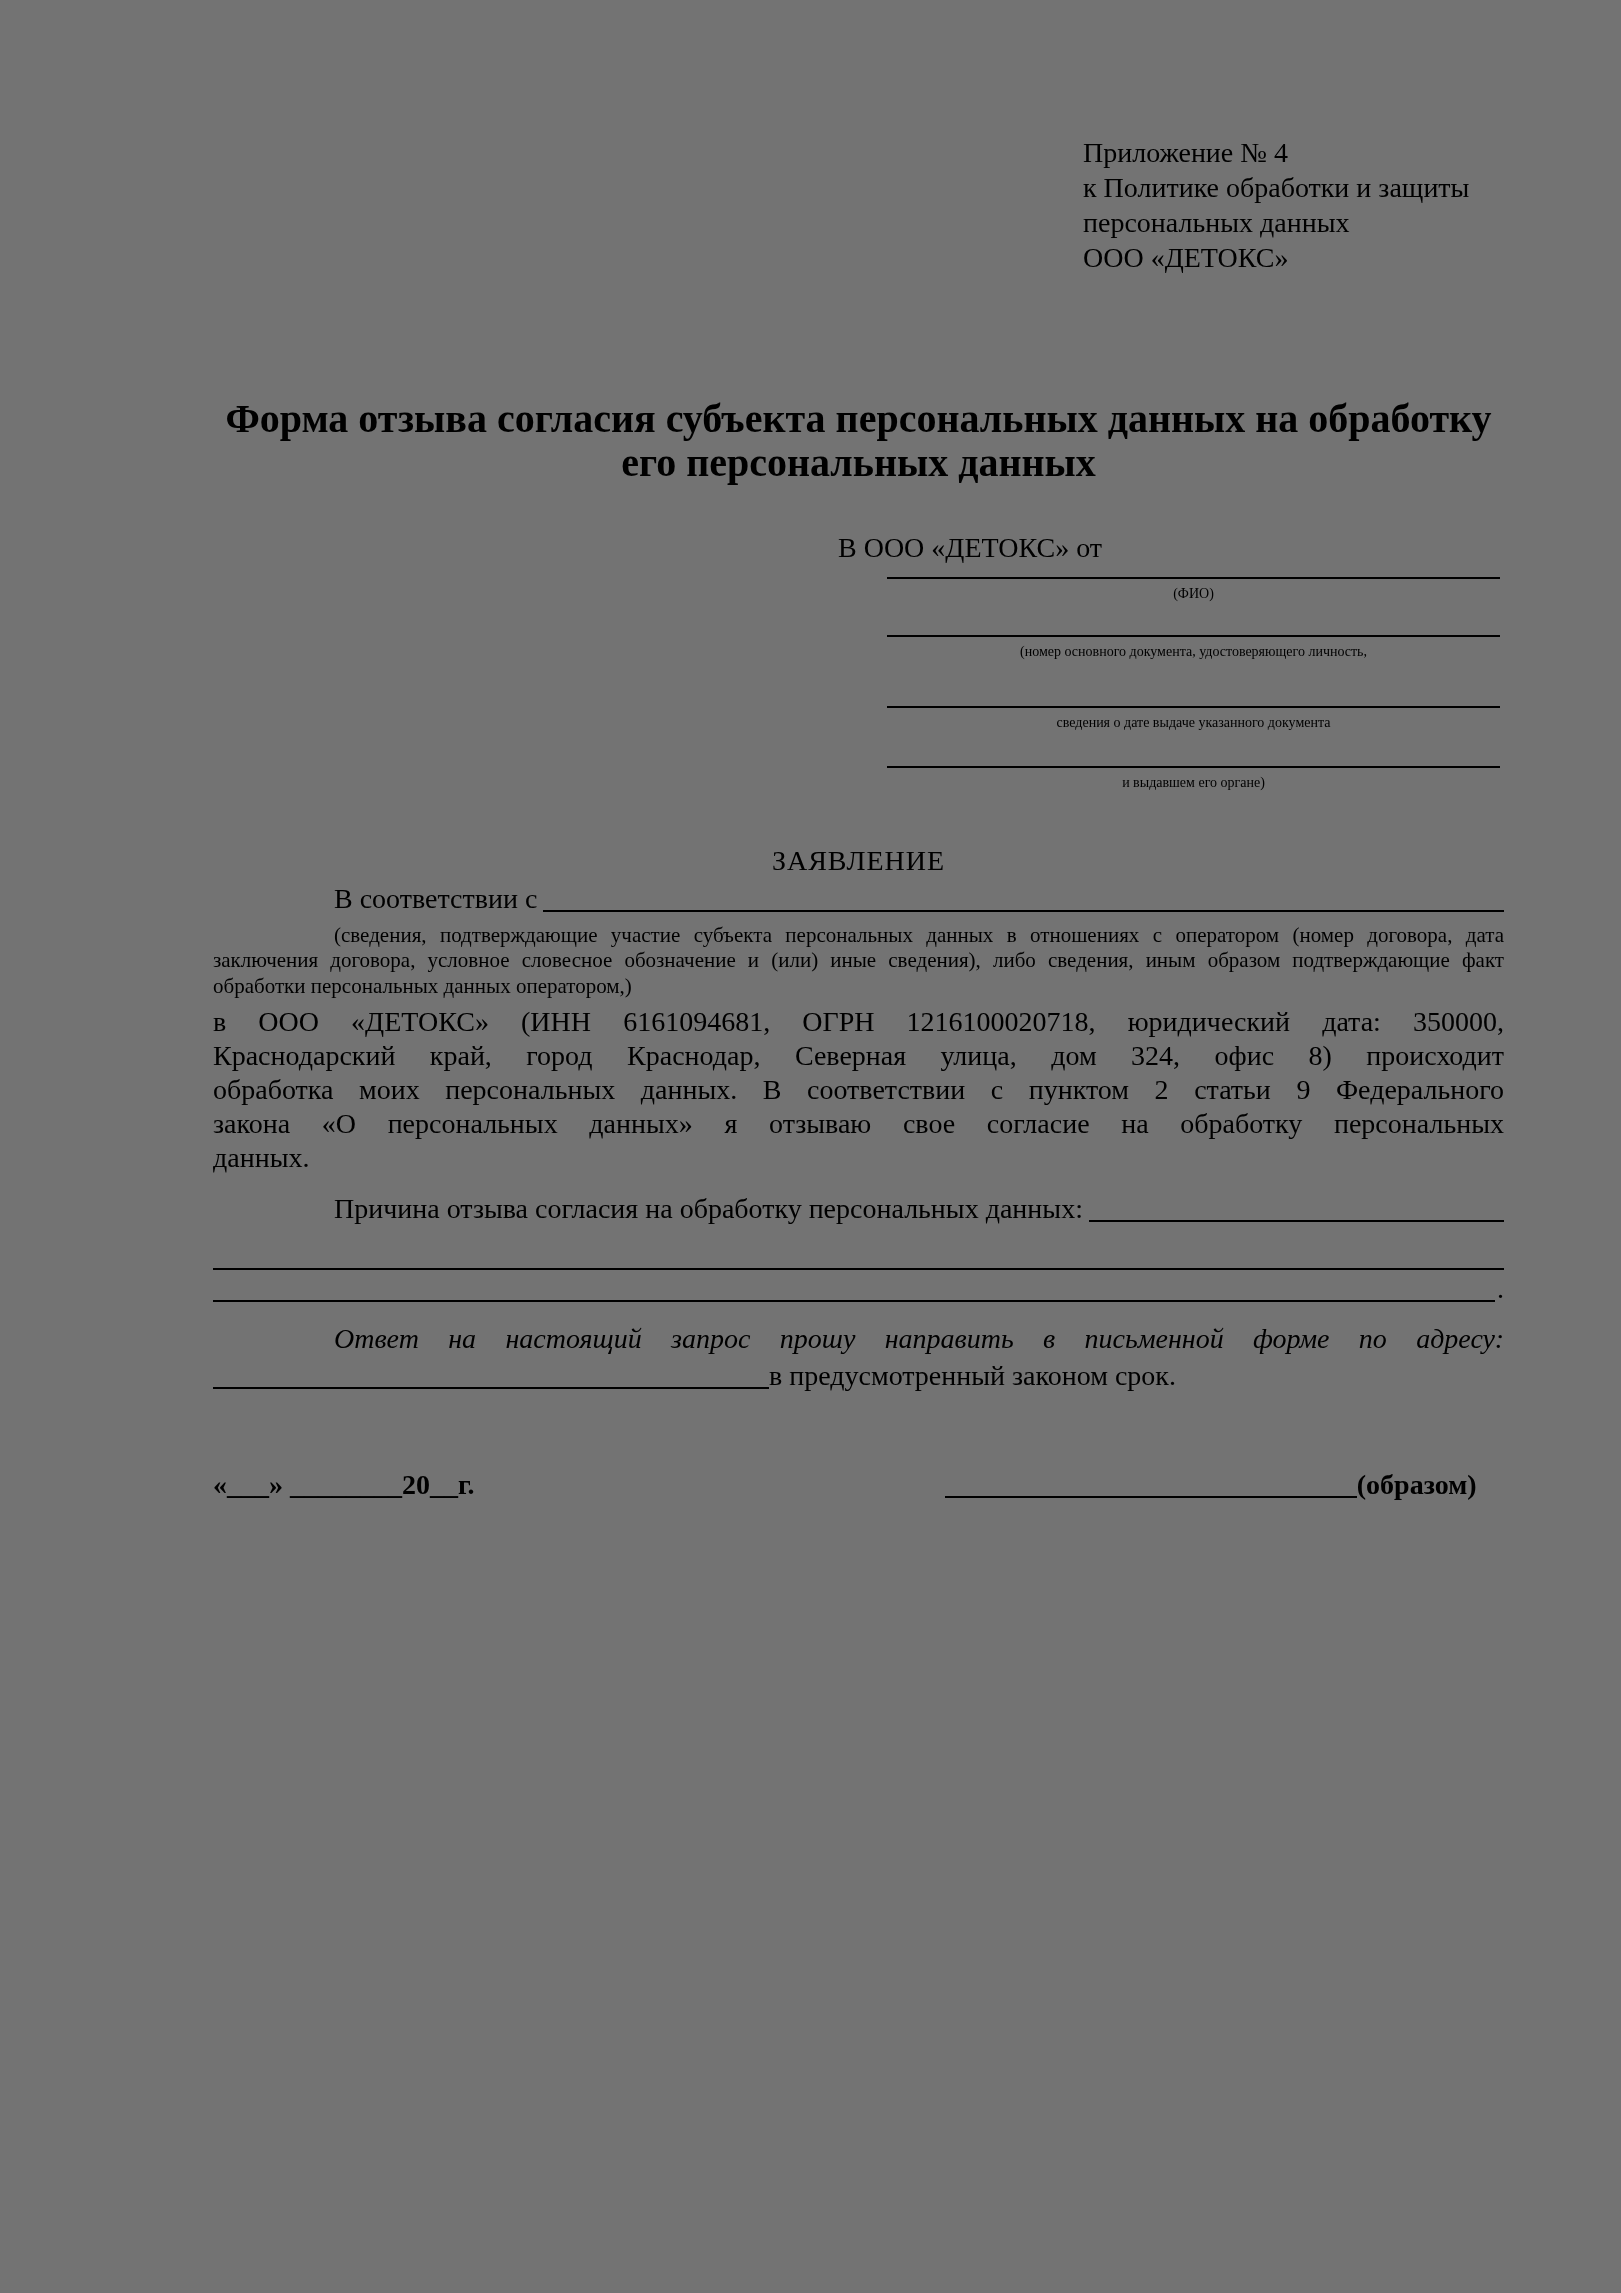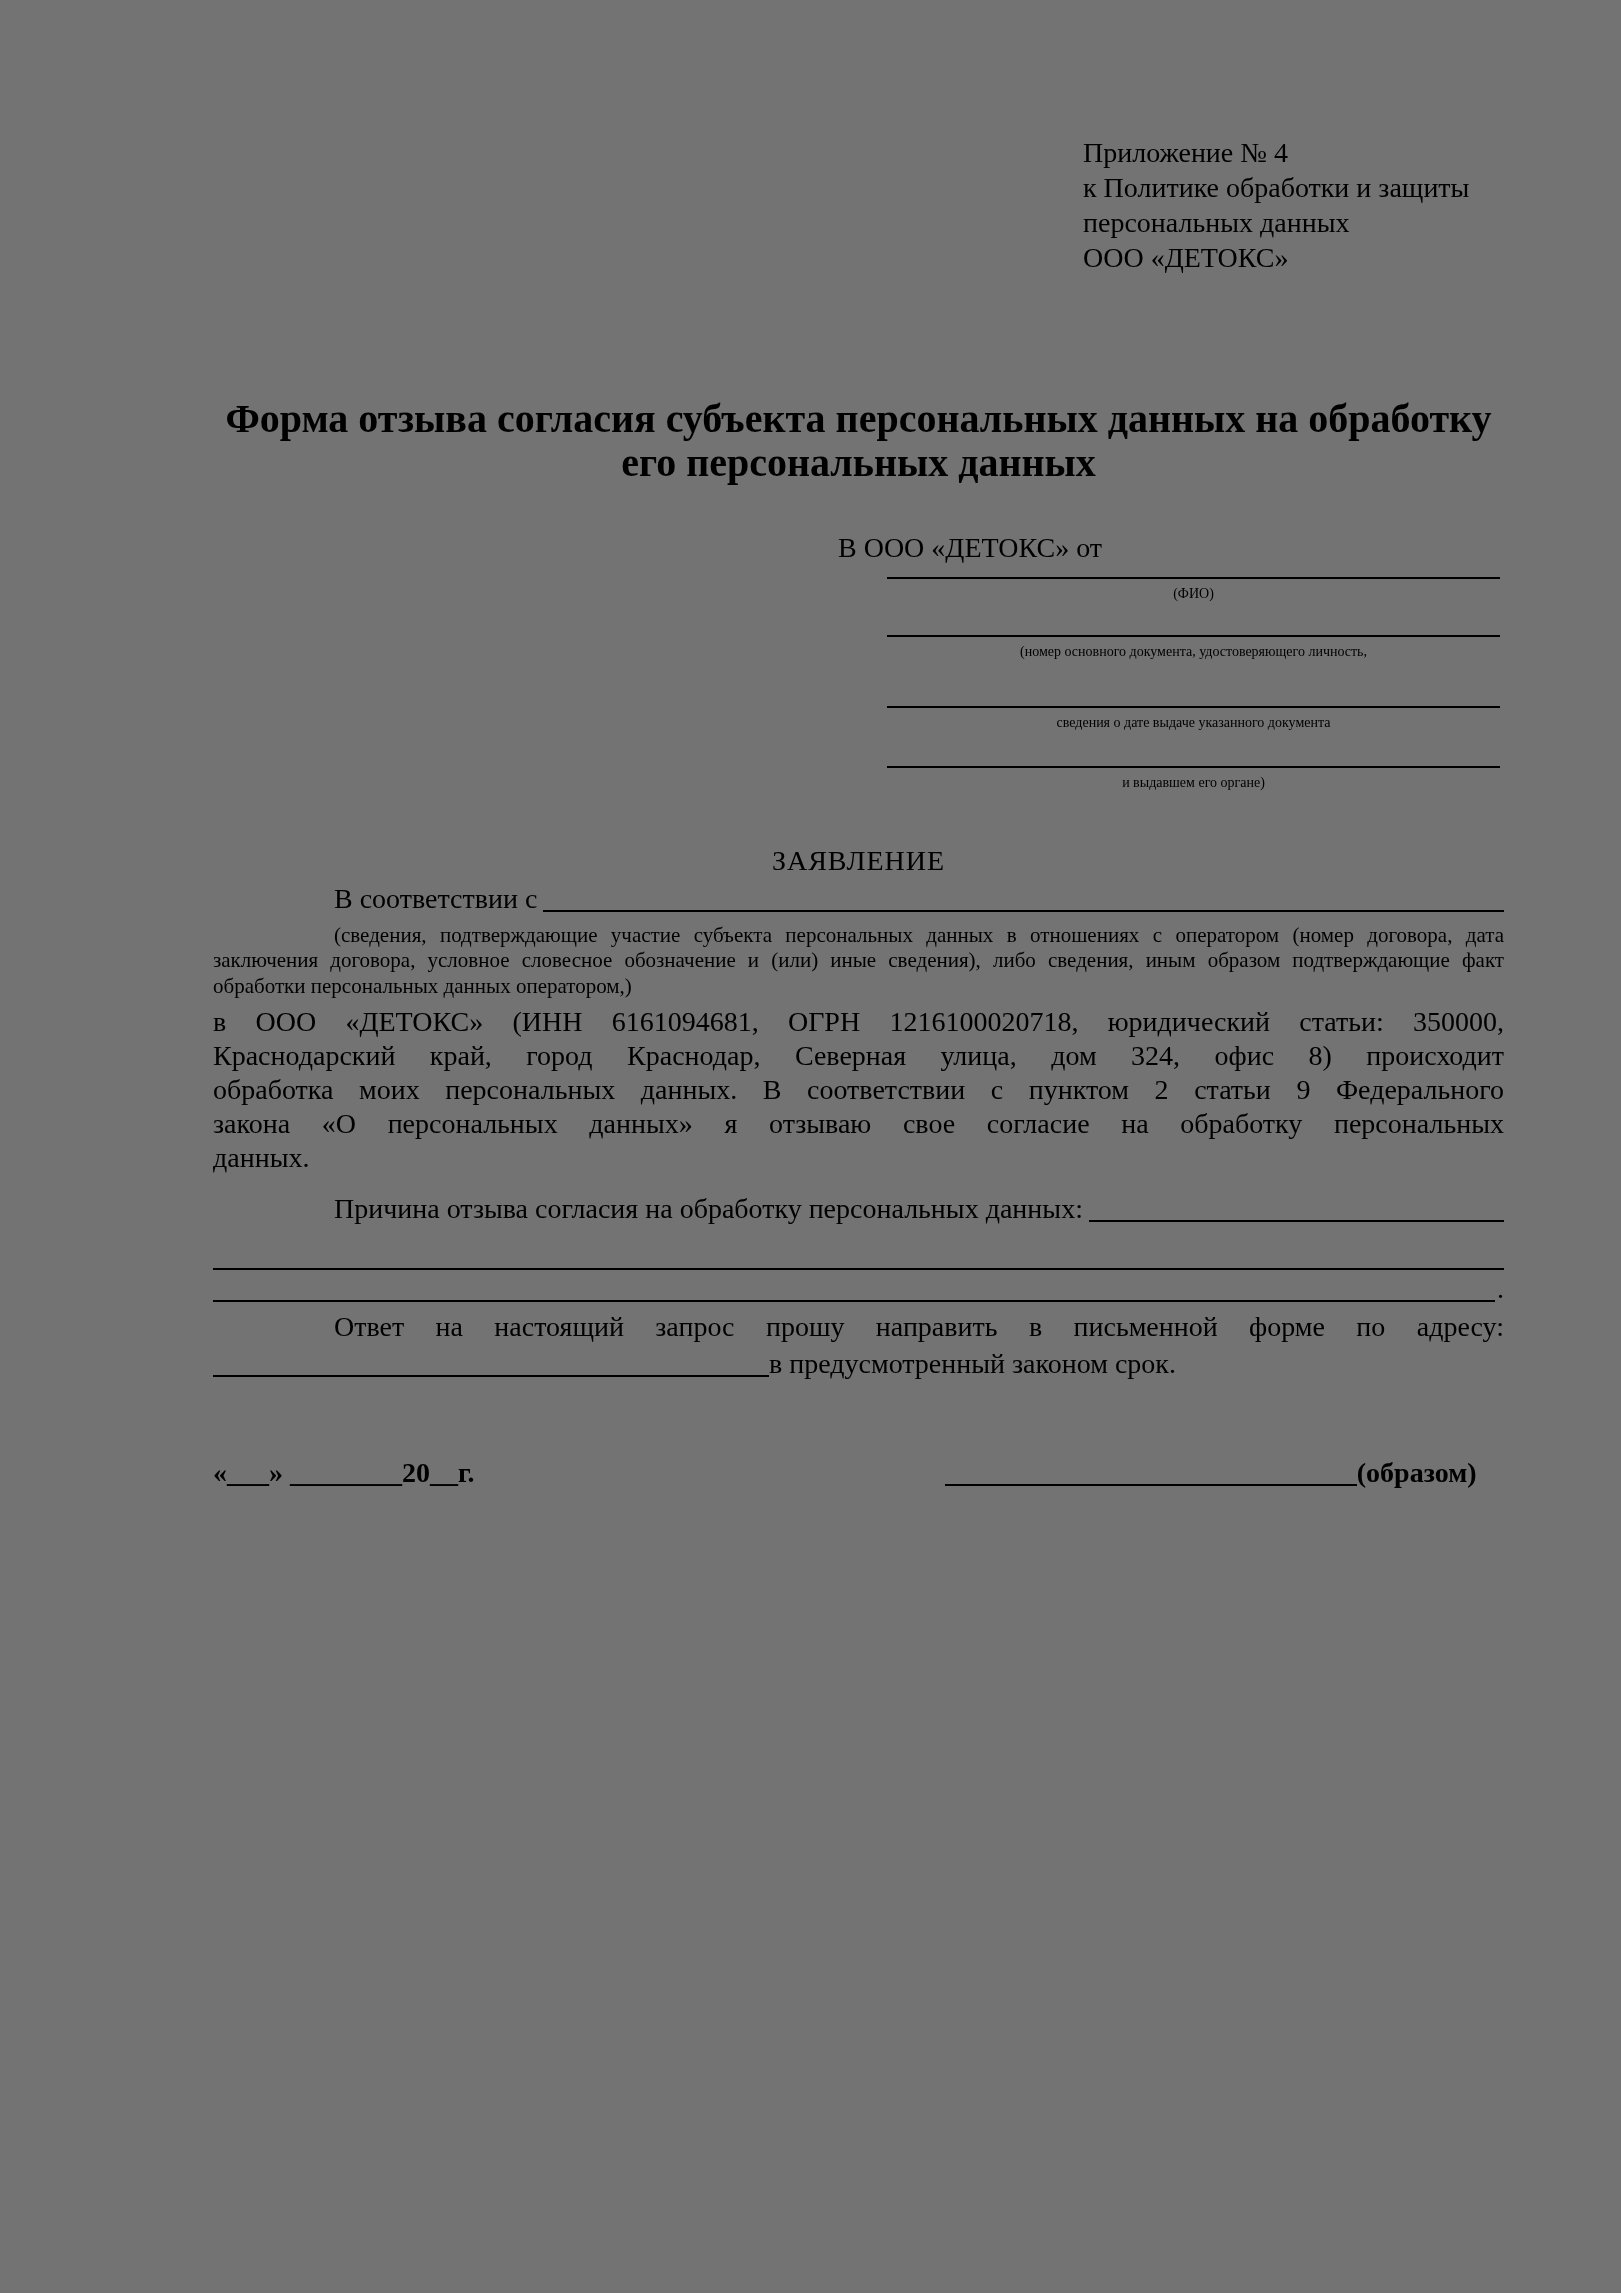--- a/index.html
+++ b/index.html
@@ -51,21 +51,21 @@
 
   .blankline { height: 0; border-bottom: 2.9px solid #000; }
   .b1 { margin-top: 42px; }
   .line2-row { display: flex; align-items: flex-end; height: 36px; line-height: 34px; }
   .line2-row .fill { margin-left: 0; }
   .period { padding-left: 2px; }
 
   .confirm { margin-top: 16.7px; line-height: 34px; }
   .confirm .l1 { text-indent: 121px; }
 
-  .reply1 { margin-top: 4px; line-height: 34px; text-indent: 121px; }
+  .reply1 { margin-top: 16px; line-height: 34px; text-indent: 121px; font-style: italic; }
   .reply2-row { display: flex; align-items: flex-end; height: 37px; line-height: 34px; }
   .addr-blank { width: 556px; border-bottom: 2.9px solid #000; margin-bottom: 3.9px; }
 
   .footer-row { display: flex; align-items: flex-end; margin-top: 74px; line-height: 35px; font-weight: bold; }
   .spacer { flex: 1 1 auto; }
   .sig-line { width: 412px; border-bottom: 2.9px solid #000; margin-bottom: 3.9px; }
   .sig-cap { margin-right: 27.4px; white-space: nowrap; }
   .date-ph { white-space: nowrap; }
 </style>
 </head>
@@ -106,21 +106,21 @@
       <span class="fill"></span>
     </div>
 
     <div class="footnote">
       <div class="stretch fn-indent">(сведения, подтверждающие участие субъекта персональных данных в отношениях с оператором (номер договора, дата</div>
       <div class="stretch">заключения договора, условное словесное обозначение и (или) иные сведения), либо сведения, иным образом подтверждающие факт</div>
       <div>обработки персональных данных оператором,)</div>
     </div>
 
     <div class="bodypara">
-      <div class="stretch">в ООО «ДЕТОКС» (ИНН 6161094681, ОГРН 1216100020718, юридический статьи: 350000,</div>
+      <div class="stretch">в ООО «ДЕТОКС» (ИНН 6161094681, ОГРН 1216100020718, юридический дата: 350000,</div>
       <div class="stretch">Краснодарский край, город Краснодар, Северная улица, дом 324, офис 8) происходит</div>
       <div class="stretch">обработка моих персональных данных. В соответствии с пунктом 2 статьи 9 Федерального</div>
       <div class="stretch">закона «О персональных данных» я отзываю свое согласие на обработку персональных</div>
       <div>данных.</div>
     </div>
 
     <div class="hl-row reason-row">
       <span class="prefix indent-pad">Причина отзыва согласия на обработку персональных данных:</span>
       <span class="fill"></span>
     </div>

